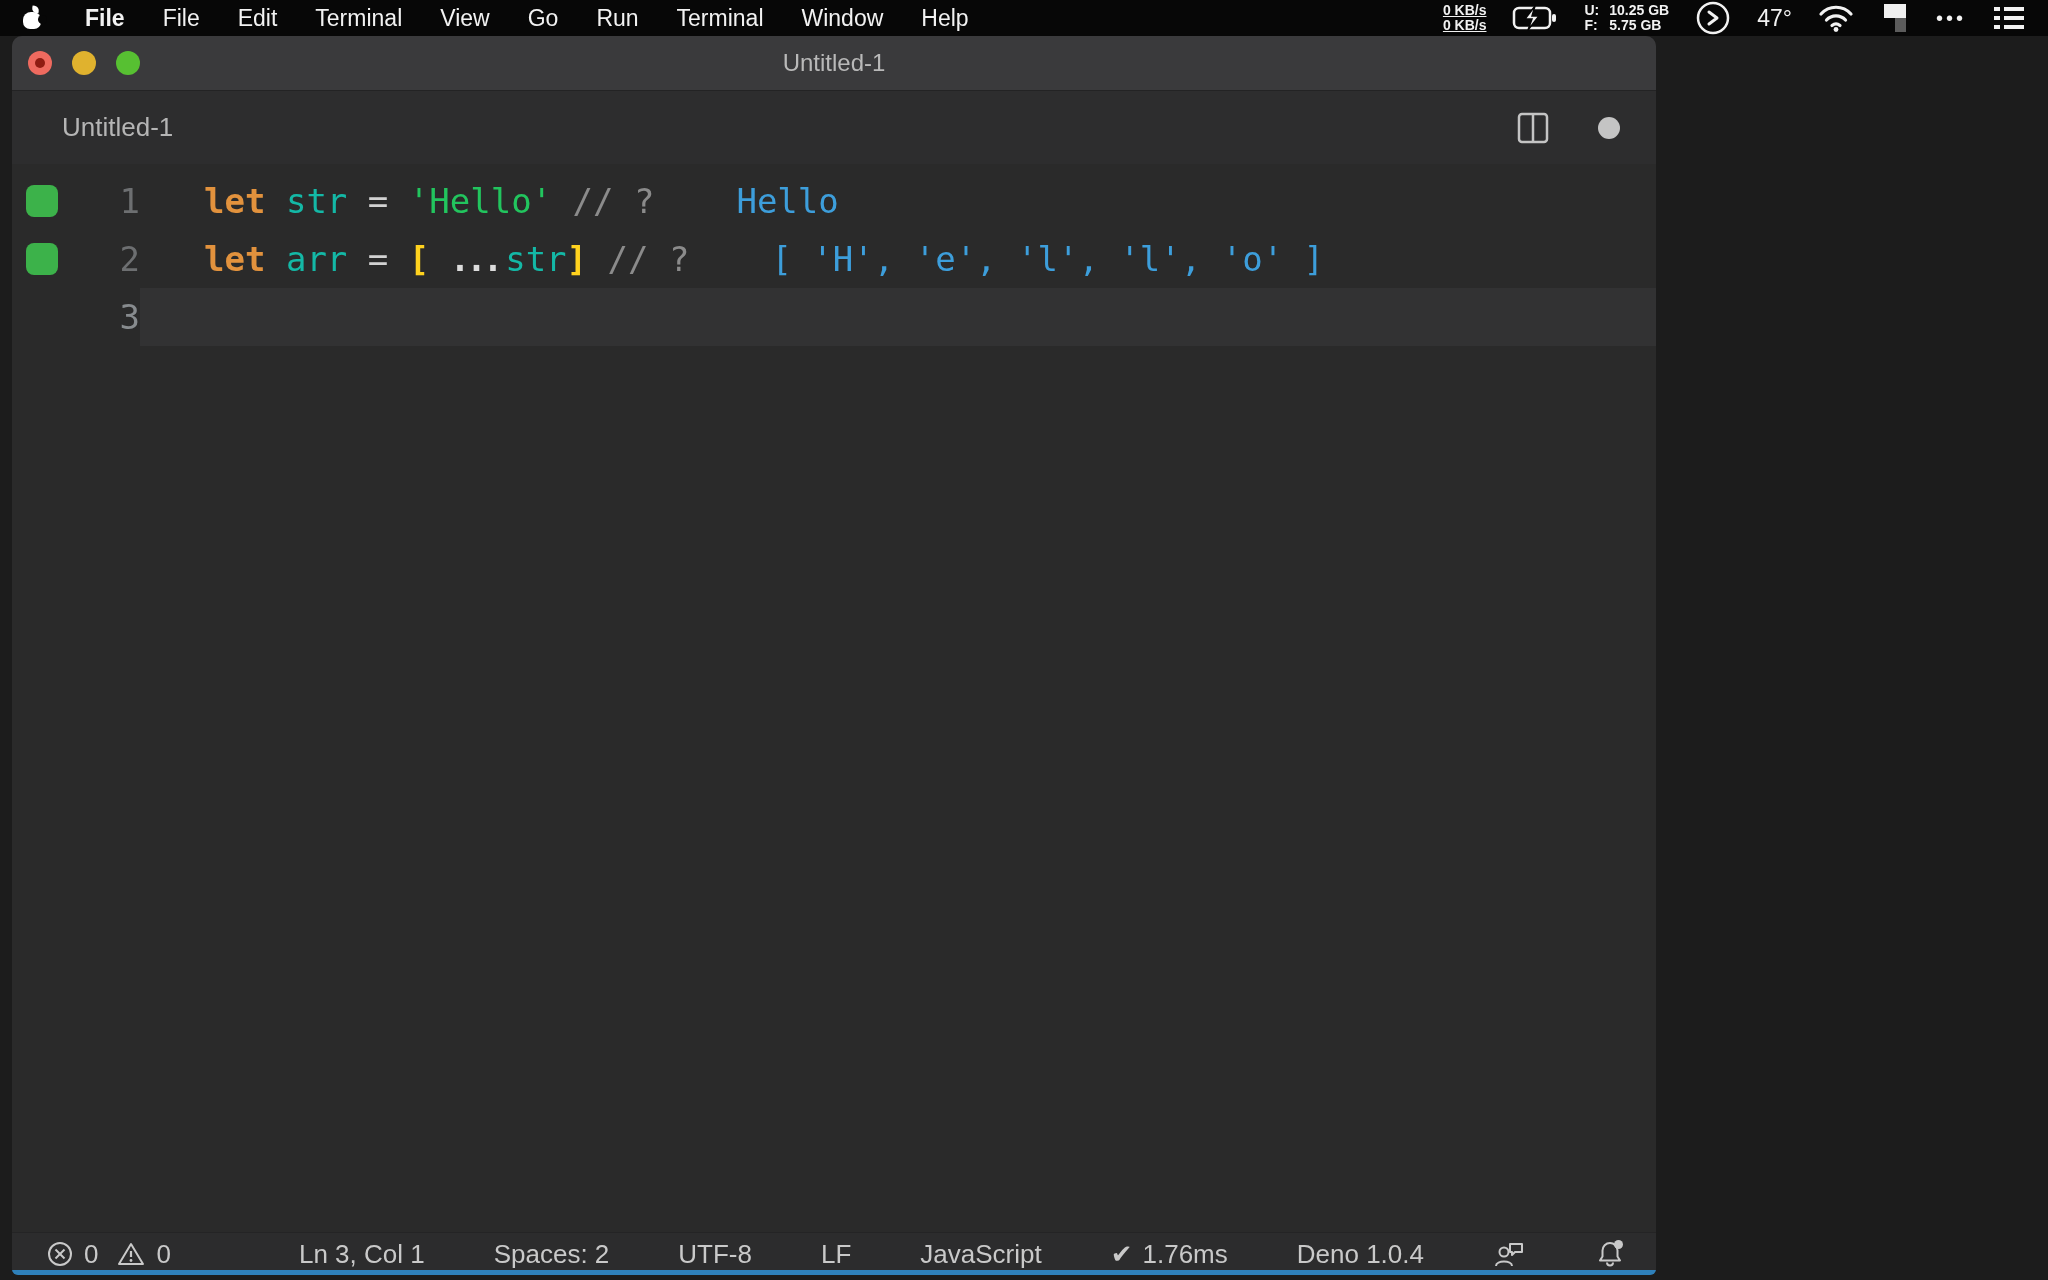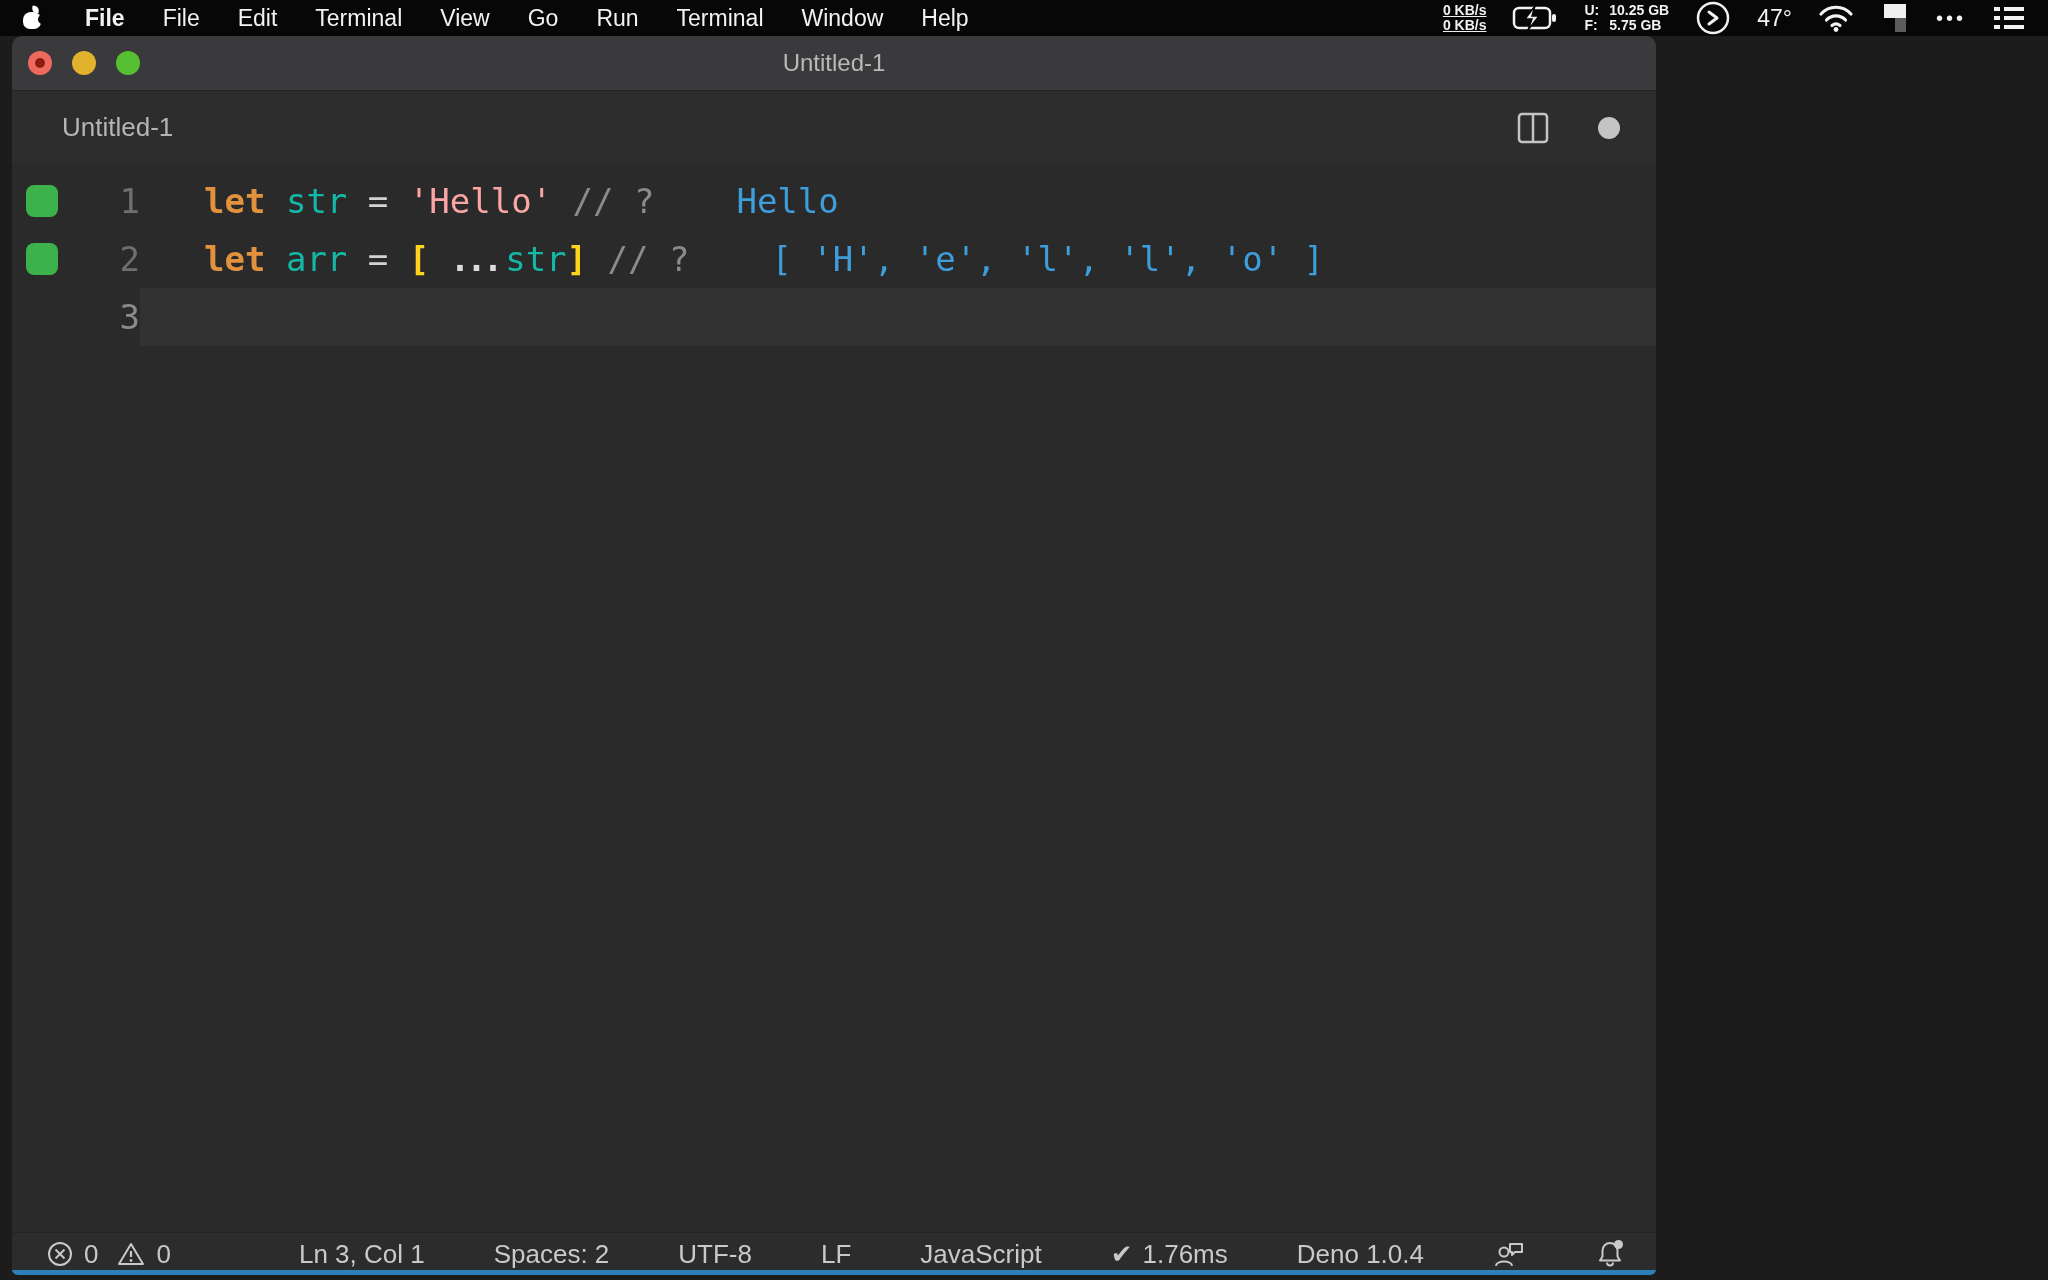--- a/index.html
+++ b/index.html
@@ -50,21 +50,21 @@
   .ind-sq { width:32px; height:32px; border-radius:8px; background:#3cb24a; }
   .gut-num { width:82px; text-align:right; color:#6d6f71; font-size:34px; line-height:58px; }
   .gut-num.active { color:#878b8e; }
   .code-text { flex:1; font-size:34px; line-height:58px; white-space:pre; padding-left:64px; }
   .code-text.active { background:#323233; }
   .tk-kw   { color:#e2923d; font-weight:bold; }
   .tk-id   { color:#14b8a6; }
   .tk-op   { color:#d2d2d2; }
   .tk-br   { color:#ffd21e; font-weight:bold; }
   .tk-sp   { color:#dcdcdc; font-weight:bold; letter-spacing:-4px; margin-right:6px;}
-  .tk-strg { color:#fca5a5;margin-top:48px; }
+  .tk-strg { color:#22c55e;margin-top:48px; }
   .tk-cmt  { color:#8b8b8b; }
   .tk-out  { color:#3d9edb;margin-left:41px; }
   .tk-plain{ color:#d2d2d2; }
   .overview-line { position:absolute; top:0; bottom:0; left:2015px; width:1px; background:#3a3a3b; }
   .overview-marker { position:absolute; left:2015px; top:112px; width:33px; height:12px; background:#8a8a8a; opacity:.85; }
 
   
   .statusbar { position:relative; height:43px; background:#2c2c2d; border-top:1px solid #242425;
                display:flex; align-items:center; color:#c9c9c9; font-size:26px; }
   .sb-left { display:flex; align-items:center; gap:14px; padding-left:34px; }

